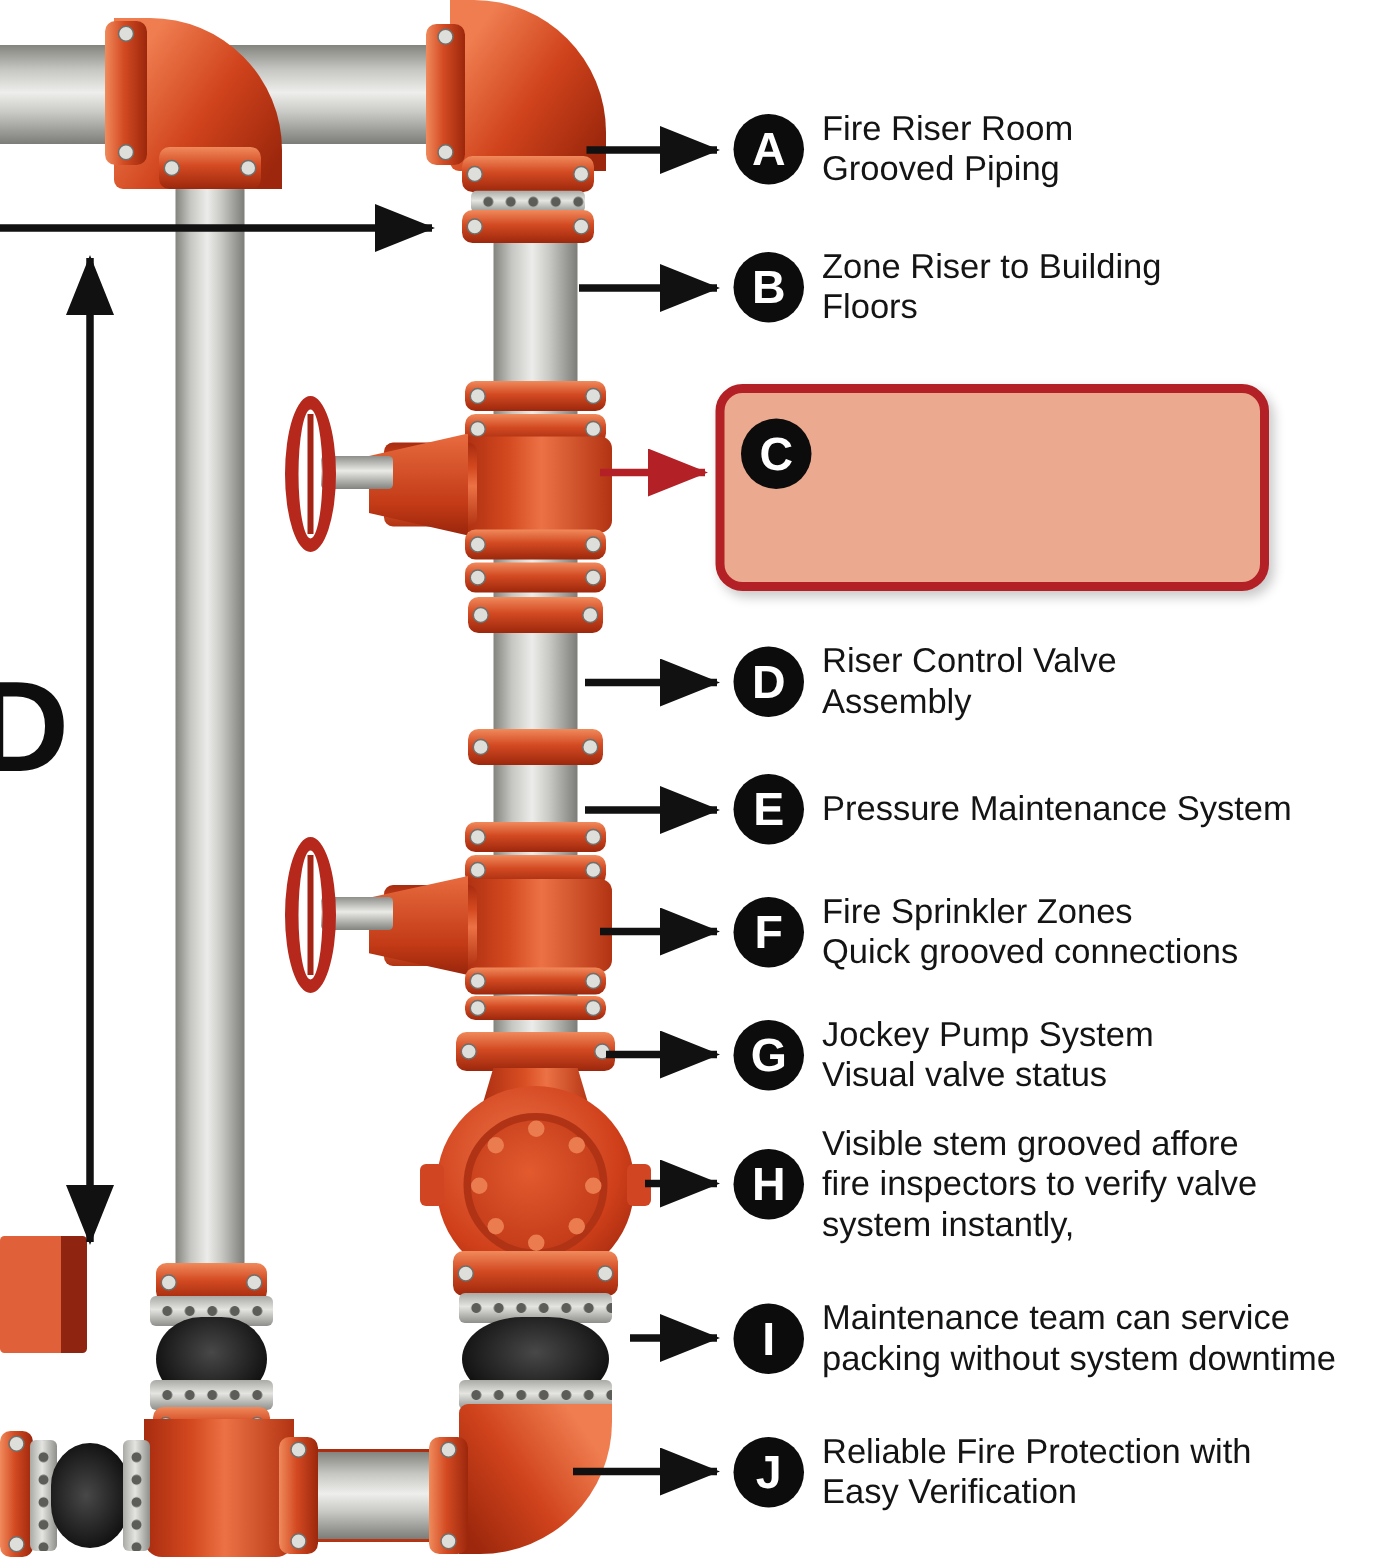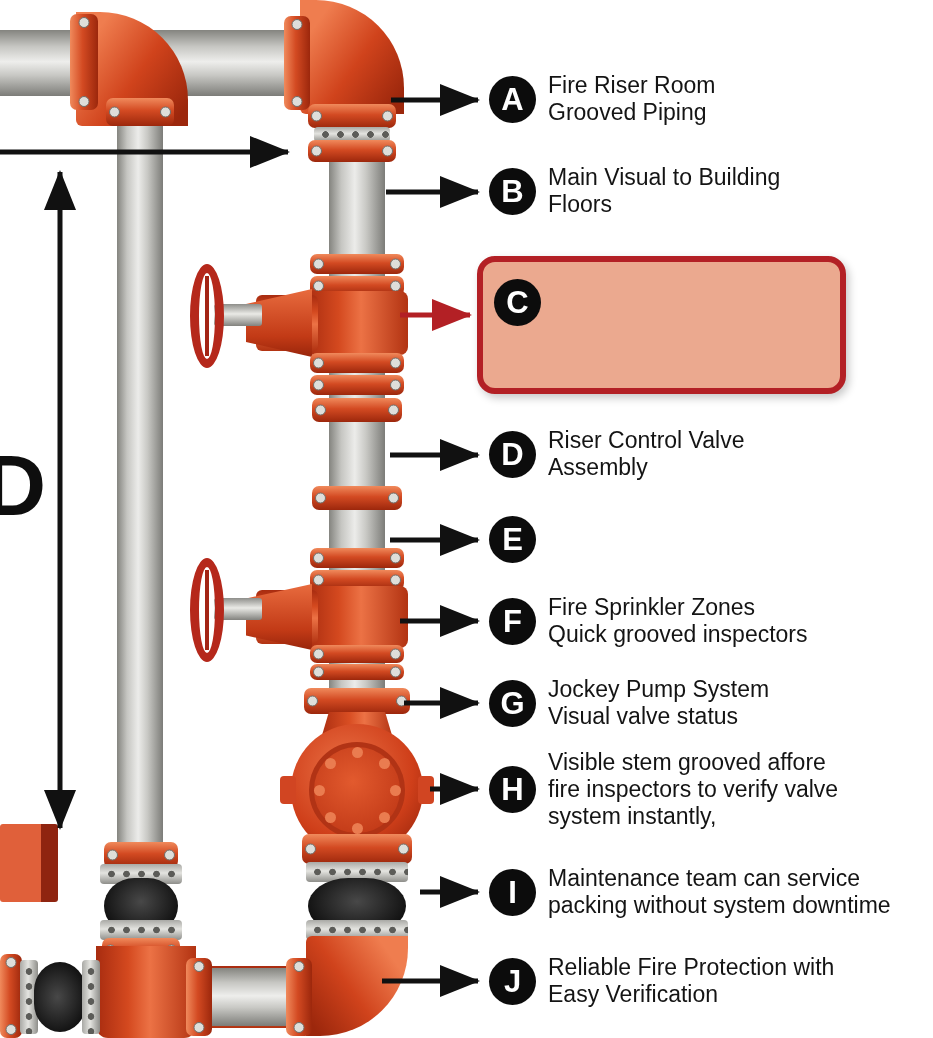--- a/index.html
+++ b/index.html
@@ -169,40 +169,41 @@
 
   <div class="dim-letter">D</div>
 
   <div class="callout co-a">
     <div class="badge">A</div>
     <div class="txt">Fire Riser Room
 Grooved Piping</div>
   </div>
   <div class="callout co-b">
     <div class="badge">B</div>
-    <div class="txt">Main Visual to Building
+    <div class="txt">Zone Riser to Building
 Floors</div>
   </div>
 
   <div class="hl-box" style="background-color: rgb(235, 169, 143); border-color: rgb(179, 32, 37);">
     <div class="badge">C</div>
   </div>
 
   <div class="callout co-d">
     <div class="badge">D</div>
     <div class="txt">Riser Control Valve
 Assembly</div>
   </div>
   <div class="callout co-e">
     <div class="badge">E</div>
+    <div class="txt">Pressure Maintenance System</div>
   </div>
   <div class="callout co-f">
     <div class="badge">F</div>
     <div class="txt">Fire Sprinkler Zones
-Quick grooved inspectors</div>
+Quick grooved connections</div>
   </div>
   <div class="callout co-g">
     <div class="badge">G</div>
     <div class="txt">Jockey Pump System
 Visual valve status</div>
   </div>
   <div class="callout co-h">
     <div class="badge">H</div>
     <div class="txt">Visible stem grooved affore
 fire inspectors to verify valve

